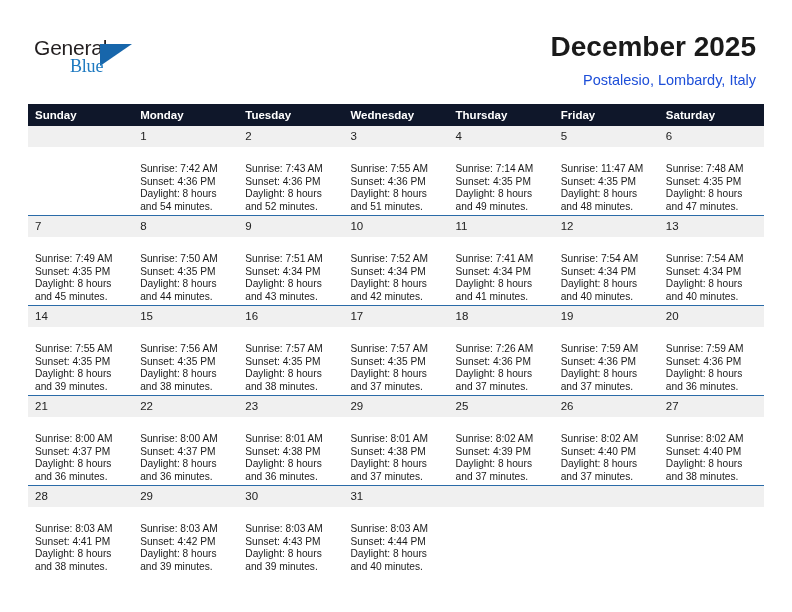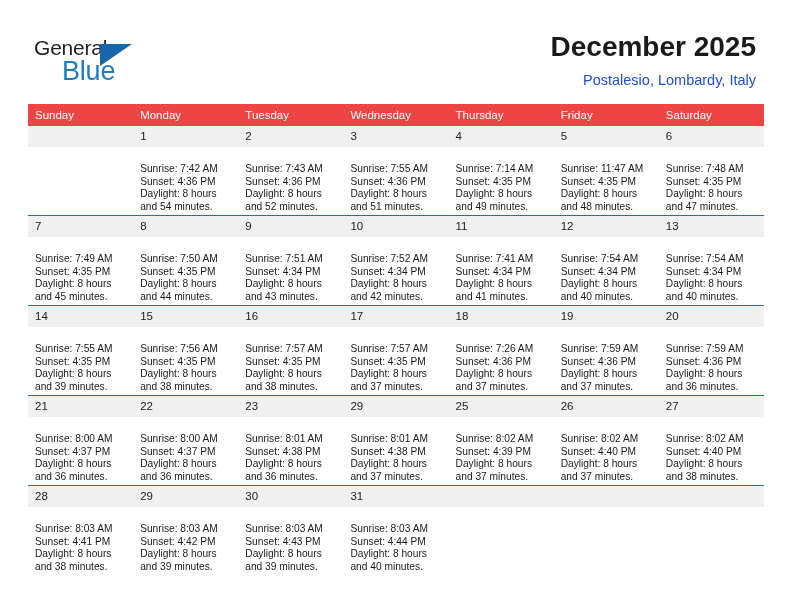--- a/index.html
+++ b/index.html
@@ -41,26 +41,26 @@
     position: absolute;
     left: 0;
     top: 0;
     font-size: 21px;
     letter-spacing: -0.2px;
     color: #231f20;
     font-family: "Liberation Sans", sans-serif;
   }
   .logo-blue {
     position: absolute;
-    left: 28px;
+    left: 36px;
     top: 20px;
-    font-size: 27px;
+    font-size: 18px;
     letter-spacing: -0.2px;
     color: #1f7ac0;
-    font-family: Liberation Sans, sans-serif;
+    font-family: Liberation Serif, serif;
   }
   .logo-triangle {
     position: absolute;
     left: 66px;
     top: 8px;
     width: 0;
     height: 0;
     border-left: 32px solid #1766ab;
     border-bottom: 22px solid transparent;
   }
@@ -89,24 +89,24 @@
   
   .calendar {
     position: absolute;
     left: 28px;
     top: 104px;
     width: 736px;
     border-collapse: collapse;
     table-layout: fixed;
   }
   .calendar th {
-    background: #ef4444;
+    background: #0f172a;
     color: #ffffff;
     font-size: 11.5px;
-    font-weight: normal;
+    font-weight: bold;
     text-align: left;
     padding: 5px 0 5px 7px;
     height: 11px;
     border: none;
     margin-top: 7px;
   }
   .calendar td {
     width: 105.14px;
     vertical-align: top;
     padding: 0;

